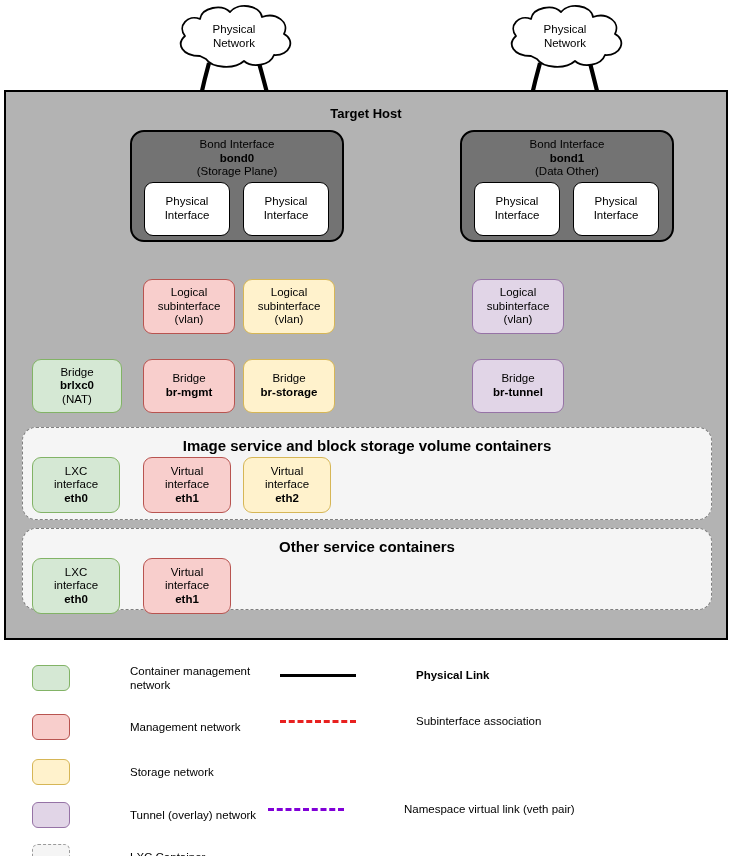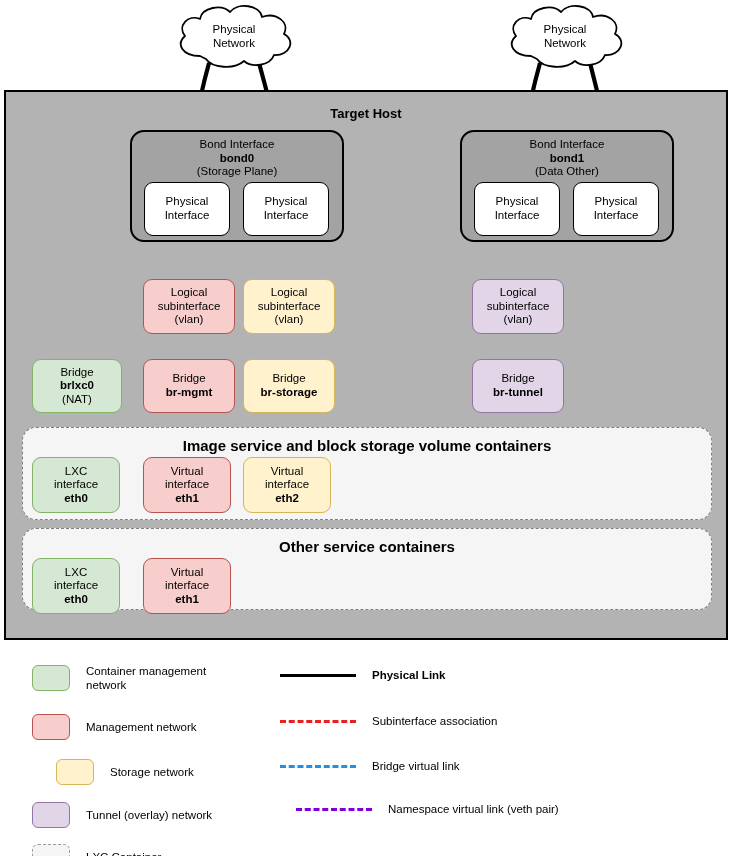--- a/index.html
+++ b/index.html
@@ -35,21 +35,21 @@
     z-index: 5;
   }
   .node .l { display: block; }
   .node .b { font-weight: bold; }
 
   
   .green  { background: #d5e8d4; border: 1.4px solid #82b366; }
   .pink   { background: #f8cecc; border: 1.4px solid #b85450; }
   .yellow { background: #fff2cc; border: 1.4px solid #d6b656; }
   .purple { background: #e1d5e7; border: 1.4px solid #9673a6; }
-  .white  { background: #a3a3a3; border: 2.6px solid #000000; }
+  .white  { background: #737373; border: 2.6px solid #000000; }
   .white-sm { background: #ffffff; border: 1.9px solid #000000; }
 
   
   #host {
     position: absolute;
     left: 4px; top: 90px;
     width: 724px; height: 550px;
     background: #b3b3b3;
     border: 2px solid #000000;
     z-index: 1;
@@ -94,21 +94,21 @@
     top: 18px;
     pointer-events: none;
   }
 
   
   #legend {
     position: absolute;
     left: 0; top: 652px;
     width: 732px; height: 204px;
   }
-  .lg-row { position: absolute; display: flex; align-items: center; }
+  .lg-row { position: absolute; display: flex; align-items: center; gap: 44px; }
   .lg-swatch {
     width: 38px; height: 26px;
     border-radius: 6px;
     flex: 0 0 auto;
   }
   .lg-swatch.dashed {
     background: #f5f5f5;
     border: 1.4px dashed #9a9a9a;
   }
   .lg-text {
@@ -286,21 +286,21 @@
     <div class="lg-row" style="left:32px; top:12px; width:240px;">
       <div class="lg-swatch" style="background:#d5e8d4; border:1.4px solid #82b366;"></div>
       <div class="lg-text" style="max-width:150px;">Container management network</div>
     </div>
 
     <div class="lg-row" style="left:32px; top:62px; width:240px;">
       <div class="lg-swatch" style="background:#f8cecc; border:1.4px solid #b85450;"></div>
       <div class="lg-text">Management network</div>
     </div>
 
-    <div class="lg-row" style="left:32px; top:107px; width:240px;margin-left:24px;">
+    <div class="lg-row" style="left:32px; top:107px; width:240px;">
       <div class="lg-swatch" style="background:#fff2cc; border:1.4px solid #d6b656;"></div>
       <div class="lg-text">Storage network</div>
     </div>
 
     <div class="lg-row" style="left:32px; top:150px; width:240px;">
       <div class="lg-swatch" style="background:#e1d5e7; border:1.4px solid #9673a6;"></div>
       <div class="lg-text">Tunnel (overlay) network</div>
     </div>
 
     <div class="lg-row" style="left:32px; top:192px; width:240px;">
@@ -311,25 +311,21 @@
     <div class="lg-row" style="left:280px; top:16px;font-weight:bold;">
       <div class="lg-line solid"></div>
       <div class="lg-text">Physical Link</div>
     </div>
 
     <div class="lg-row" style="left:280px; top:62px;">
       <div class="lg-line dash-red"></div>
       <div class="lg-text">Subinterface association</div>
     </div>
 
-    <div class="lg-row" style="left:280px; top:107px;">
-      <div class="lg-line dash-blue"></div>
-      <div class="lg-text">Bridge virtual link</div>
-    </div>
-
-    <div class="lg-row" style="left:296px; top:150px;">
+
+    <div class="lg-row" style="left:268px; top:150px;">
       <div class="lg-line dash-purple"></div>
       <div class="lg-text">Namespace virtual link (veth pair)</div>
     </div>
 
   </div>
 
 </div>
 
 </body></html>

